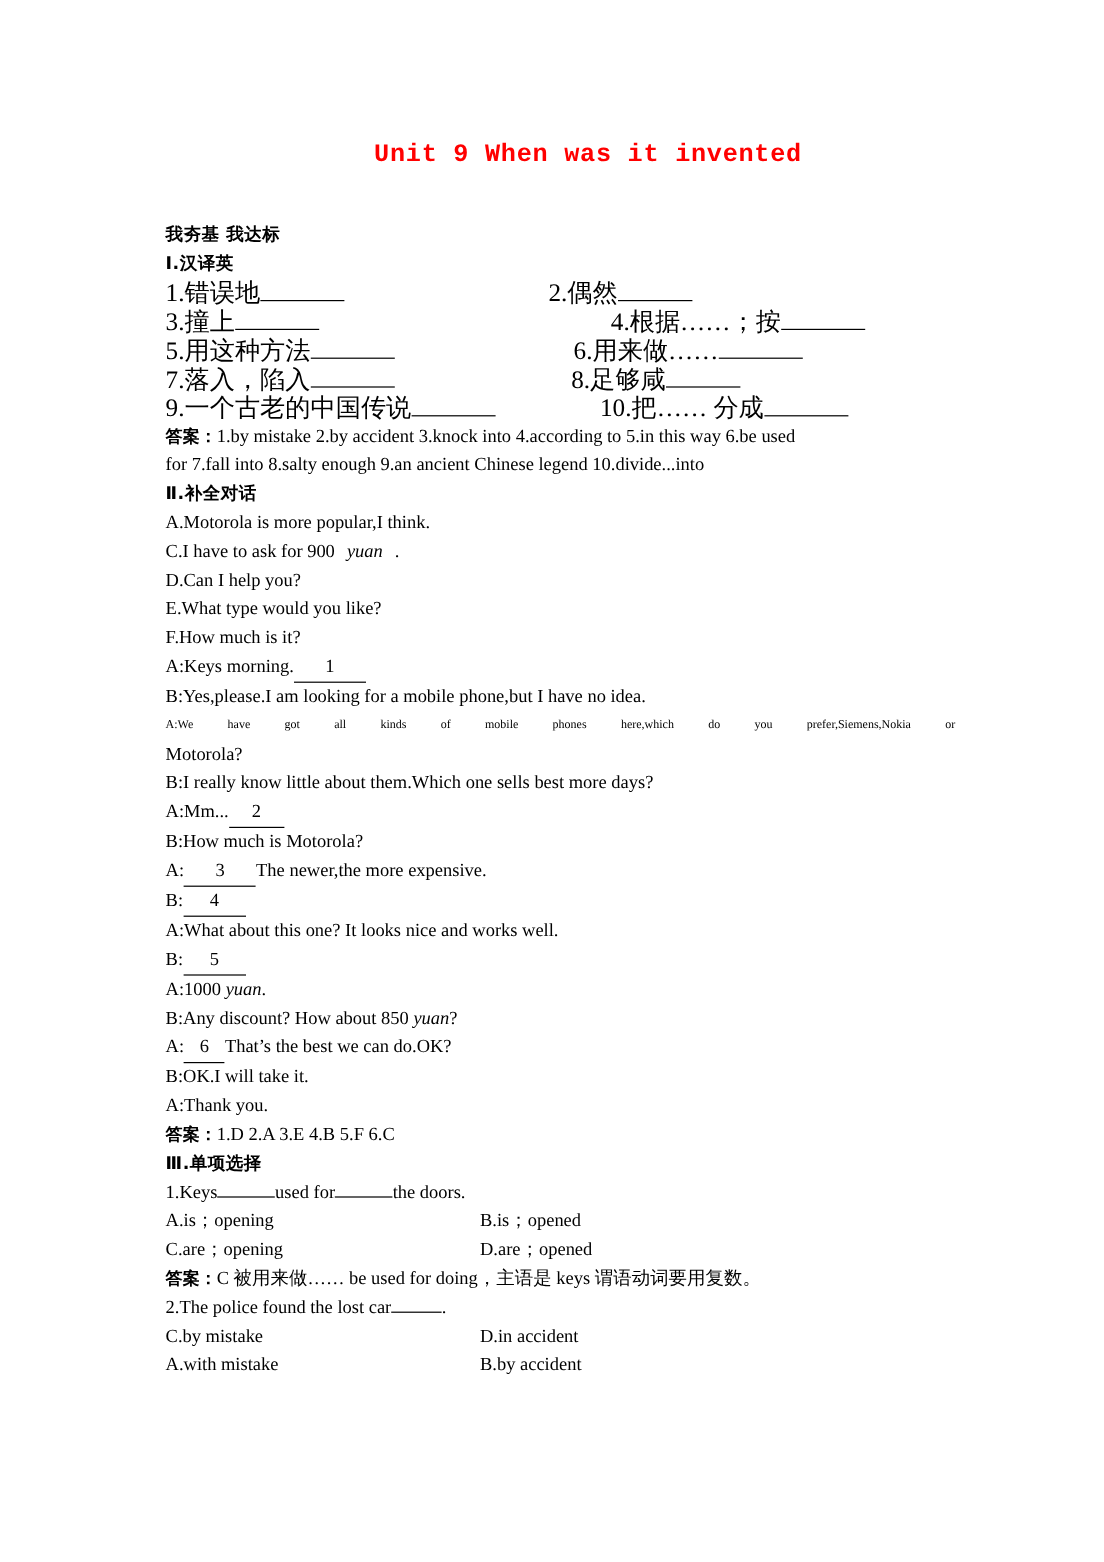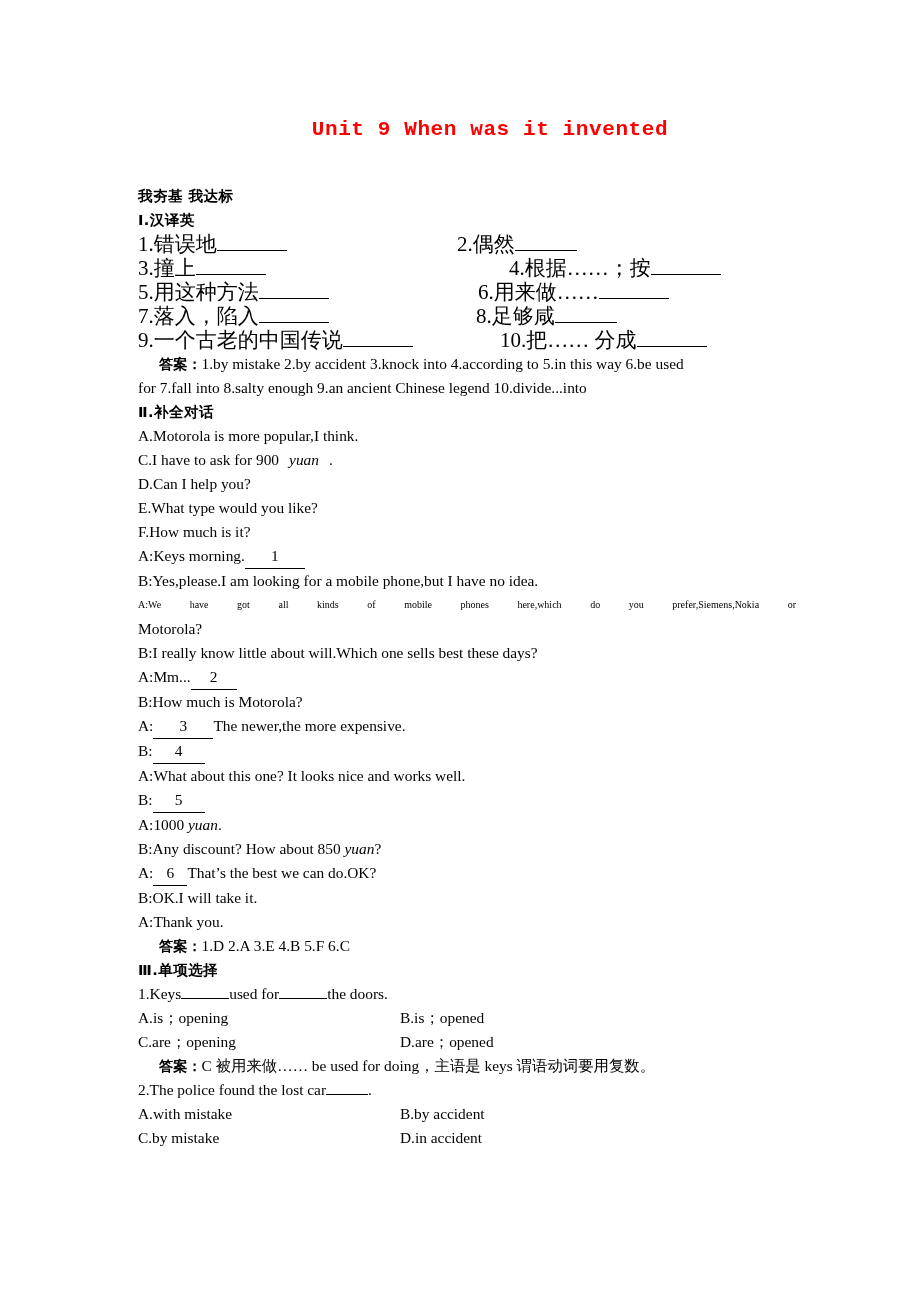--- a/index.html
+++ b/index.html
@@ -52,21 +52,20 @@
   .cjk-head {
     font-family: "DejaVu Sans", "Liberation Sans", sans-serif;
     font-weight: bold;
     font-size: 14.6px;
     letter-spacing: 0.4px;
   }
   .ans-lbl {
     font-family: "DejaVu Sans", "Liberation Sans", sans-serif;
     font-weight: bold;
     font-size: 14.2px;
-    margin-left: 21px;
   }
   .blank {
     display: inline-block;
     border-bottom: 1px solid #000;
     vertical-align: baseline;
   }
   .blank.b70 { width: 70px; }
   .blank.b62 { width: 62px; }
   .blank.b48 { width: 48px; }
   .blank.b42 { width: 42px; }
@@ -157,21 +156,21 @@
     <div class="ln">A.Motorola is more popular,I think.</div>
     <div class="ln"><span>C.I have to ask for 900</span><span class="sp"></span><span class="ital">yuan</span><span class="sp"></span><span>.</span></div>
     <div class="ln">D.Can I help you?</div>
     <div class="ln">E.What type would you like?</div>
     <div class="ln">F.How much is it?</div>
 
     <div class="ln"><span>A:Keys morning.</span><span class="numblank w60">1</span></div>
     <div class="ln">B:Yes,please.I am looking for a mobile phone,but I have no idea.</div>
     <div class="justify-line">A:We have got all kinds of mobile phones here,which do you prefer,Siemens,Nokia or</div>
     <div class="ln">Motorola?</div>
-    <div class="ln">B:I really know little about will.Which one sells best these days?</div>
+    <div class="ln">B:I really know little about them.Which one sells best more days?</div>
     <div class="ln"><span>A:Mm...</span><span class="numblank w46">2</span></div>
     <div class="ln">B:How much is Motorola?</div>
     <div class="ln"><span>A:</span><span class="numblank w60">3</span><span>The newer,the more expensive.</span></div>
     <div class="ln"><span>B:</span><span class="numblank w52">4</span></div>
     <div class="ln">A:What about this one? It looks nice and works well.</div>
     <div class="ln"><span>B:</span><span class="numblank w52">5</span></div>
     <div class="ln"><span>A:1000 </span><span class="ital">yuan</span><span>.</span></div>
     <div class="ln"><span>B:Any discount? How about 850 </span><span class="ital">yuan</span><span>?</span></div>
     <div class="ln"><span>A:</span><span class="numblank w34">6</span><span>That’s the best we can do.OK?</span></div>
     <div class="ln">B:OK.I will take it.</div>
@@ -190,22 +189,22 @@
     <div class="mc-row">
       <span class="opt-a">C.are；opening</span>
       <span class="opt-b">D.are；opened</span>
     </div>
 
     <div class="ln"><span class="ans-lbl">答案：</span><span>C   被用来做…… be used for doing，主语是 keys 谓语动词要用复数。</span></div>
 
     <div class="ln"><span>2.The police found the lost car</span><span class="blank b42"></span><span>.</span></div>
 
     <div class="mc-row">
+      <span class="opt-a">C.by mistake</span>
+      <span class="opt-b">D.in accident</span>
+    </div>
+    <div class="mc-row">
       <span class="opt-a">A.with mistake</span>
       <span class="opt-b">B.by accident</span>
     </div>
-    <div class="mc-row">
-      <span class="opt-a">C.by mistake</span>
-      <span class="opt-b">D.in accident</span>
-    </div>
 
   </div>
 </div>
 
 </body></html>

